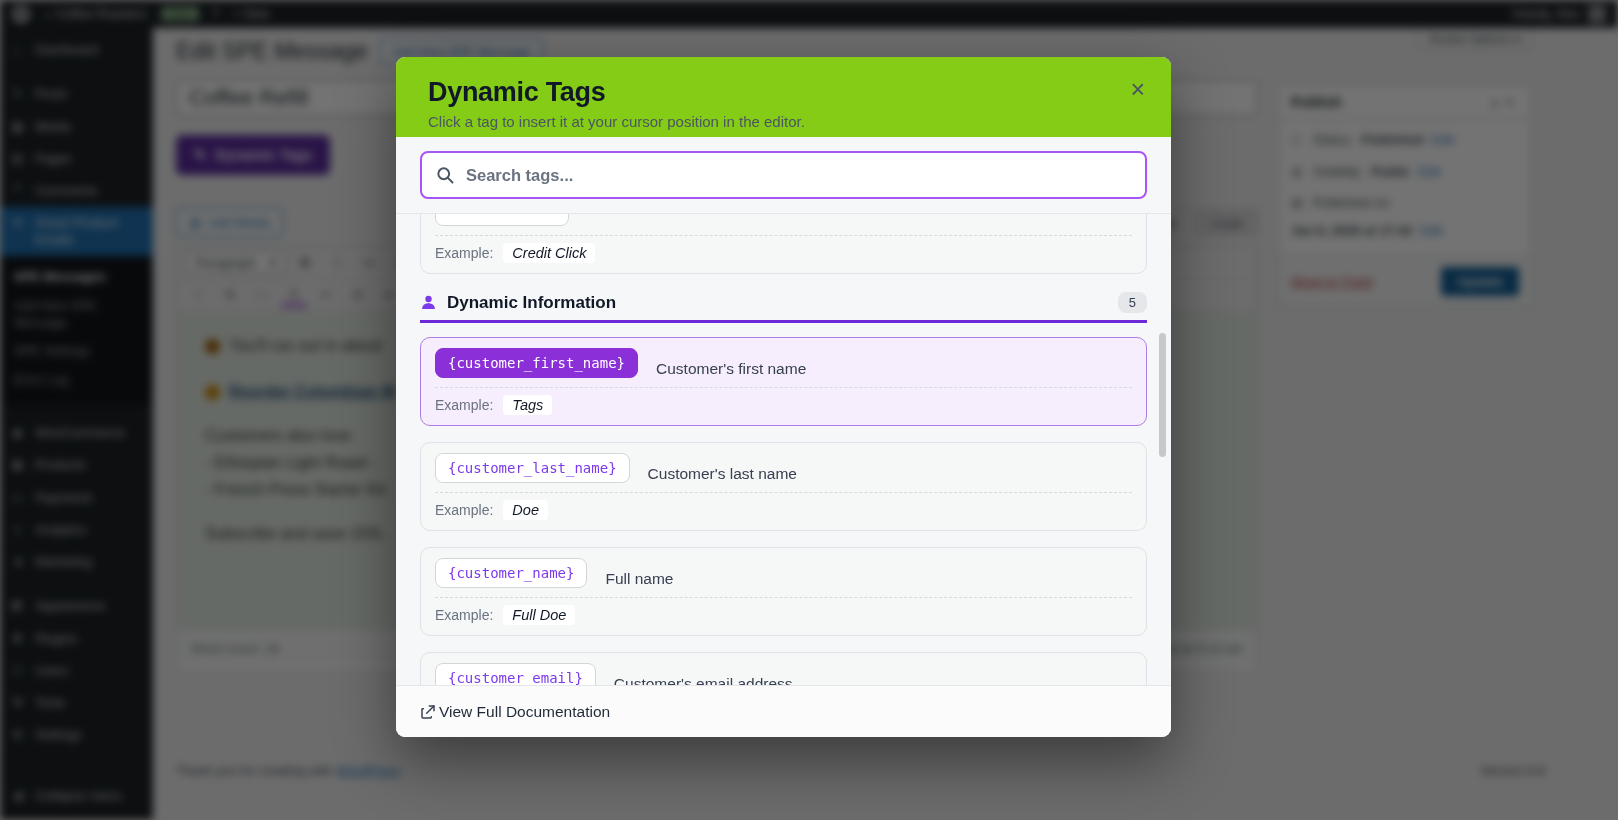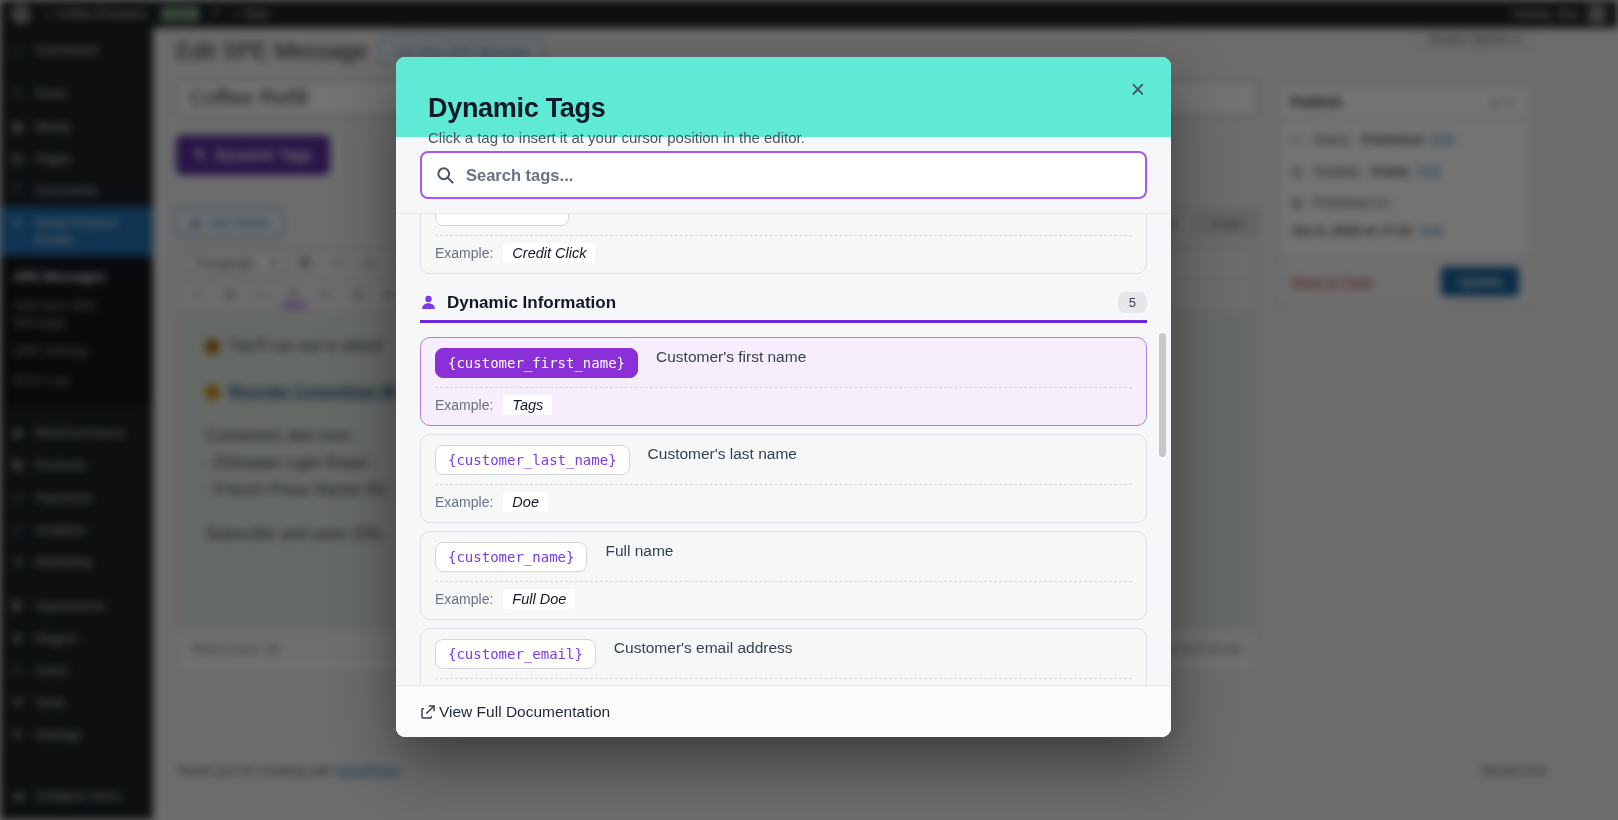--- a/index.html
+++ b/index.html
@@ -76,36 +76,36 @@
 
   .admin-footer { position:absolute; left:23px; top:735px; font-size:13px; color:#3c434a; }
   .admin-footer a { color:#2271b1; text-decoration:underline; }
   .version { position:absolute; right:73px; top:735px; font-size:13px; color:#3c434a; }
 
   
   .overlay { position:absolute; inset:0; background:rgba(0,0,0,0.55); }
 
   .modal { position:absolute; left:396px; top:57px; width:775px; height:680px; background:#fff;
     border-radius:9px; box-shadow:0 24px 60px rgba(0,0,0,.45); display:flex; flex-direction:column; overflow:hidden; }
-  .modal-header { padding:36px 32px 2px; position:relative; background:#5eead4; height:80px; flex:none; }
+  .modal-header { padding:20px 32px 2px; position:relative; background:#84cc16; height:80px; flex:none; }
   .modal-title { font-size:27px; font-weight:800; color:#111827; letter-spacing:-0.3px; }
   .modal-subtitle { margin-top:5px; font-size:15px; color:#4b5563; }
   .modal-close { position:absolute; top:20px; right:26px; background:none; border:none; font-size:25px;
     color:#4b5563; line-height:1; cursor:pointer; }
   .modal-search { background:#f6f7f8; padding:14px 24px; border-bottom:1px solid #e5e7eb; flex:none; }
   .search-wrap { position:relative; }
   .search-wrap svg { position:absolute; left:15px; top:14px; }
   .search-input { width:100%; height:48px; border:2px solid #a855f7; border-radius:8px; background:#fff;
     font-size:16.5px; color:#374151; padding:0 16px 0 44px; outline:none; font-family:"Liberation Sans", sans-serif;font-weight:bold; }
   .search-input::placeholder { color:#6b7280; }
   .modal-list { flex:1; background:#f6f7f8; padding:0 24px; overflow:hidden; position:relative; }
   .list-inner { margin-top:-30px; }
-  .tag-card { background:#f6f7f7; border:1px solid #dfe2e6; border-radius:10px; padding:10px 14px; margin-bottom:8px; }
+  .tag-card { background:#f6f7f7; border:1px solid #dfe2e6; border-radius:10px; padding:10px 14px; margin-bottom:16px; }
   .tag-card.selected { background:#f6eefc; border-color:#b07de8; }
-  .tag-row { display:flex; align-items:flex-start; }
+  .tag-row { display:flex; align-items:flex-end; }
   .tag-pill { display:inline-block; font-family:"DejaVu Sans Mono", monospace; font-size:14px; color:#7c3aed;
     background:#fff; border:1px solid #d3d6db; border-radius:8px; padding:6px 12px; }
   .tag-card.selected .tag-pill { background:#8b2fd9; border-color:#8b2fd9; color:#fff; }
   .ghost-pill { width:134px; height:31px; }
   .tag-desc { font-size:15.5px; color:#374151; margin-left:18px; }
   .dashes { border-top:1px dashed #d5d8dc; margin:9px 0 7px; }
   .example-row { display:flex; align-items:center; }
   .example-label { font-size:14px; color:#6b7280; }
   .example-value { font-style:italic; font-size:14.5px; color:#111827; background:#fff; border-radius:4px;
     padding:2px 9px; margin-left:10px; }

